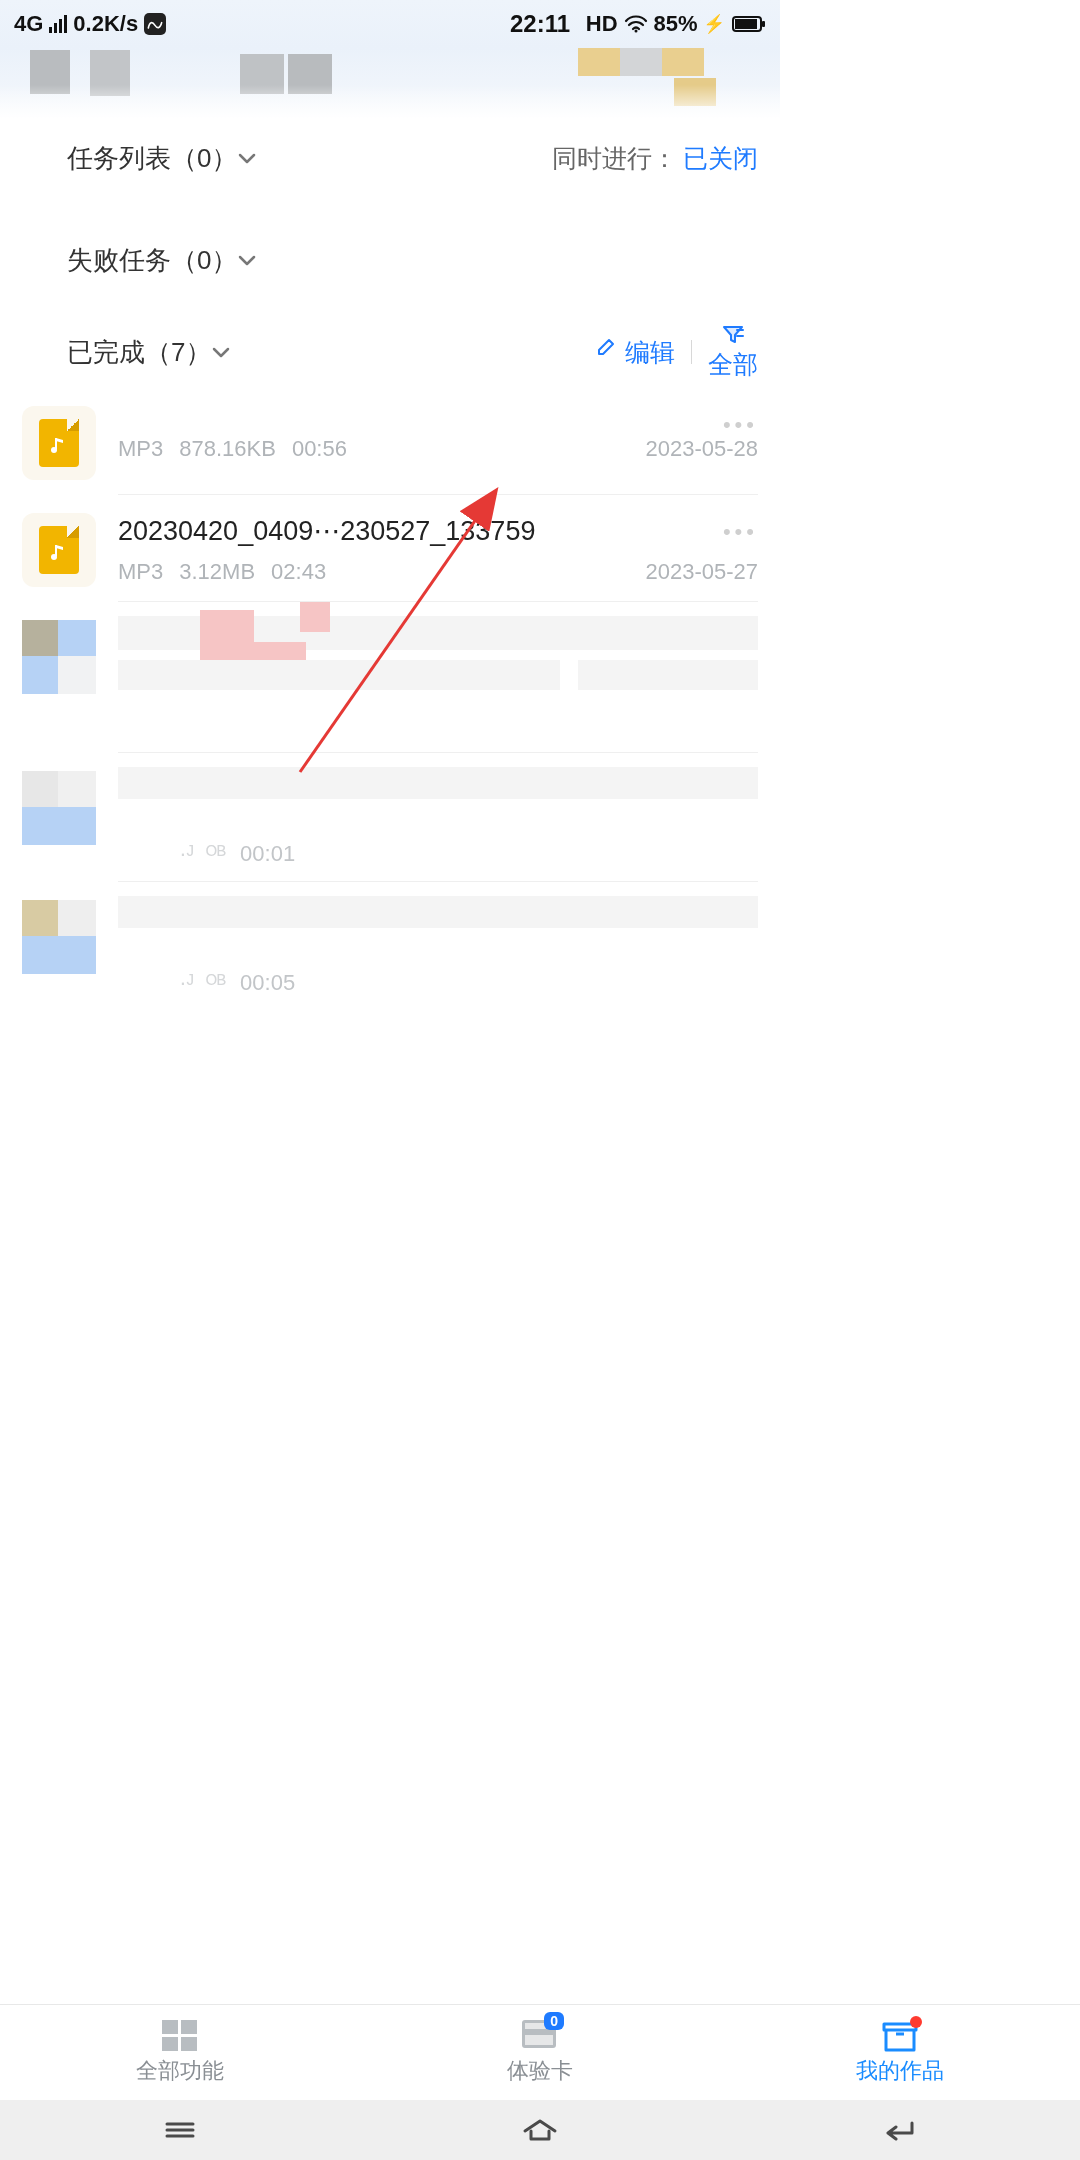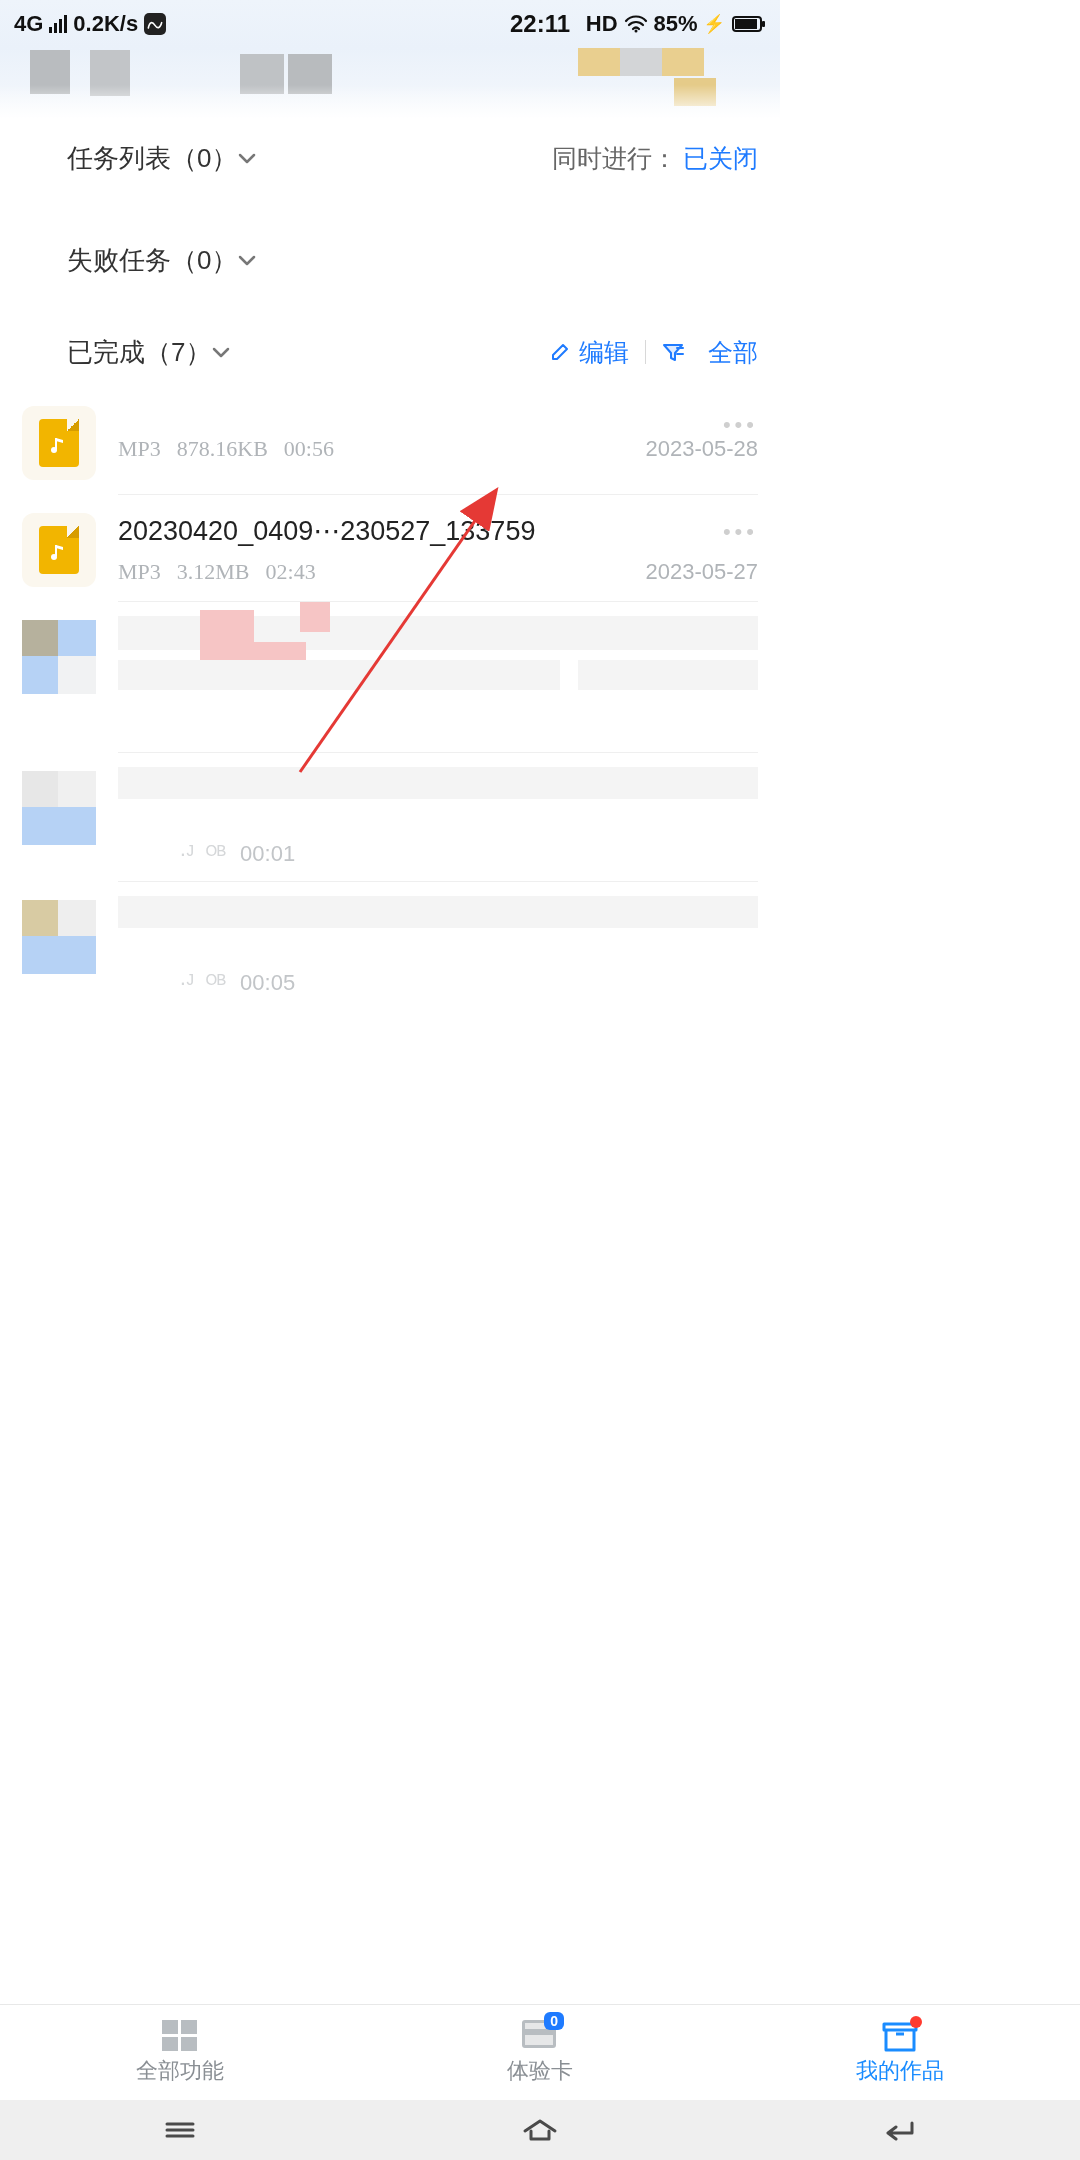--- a/index.html
+++ b/index.html
@@ -67,21 +67,21 @@
     width:74px; height:74px; border-radius:12px; background:#fbf7ee;
     display:flex; align-items:center; justify-content:center;
     flex-shrink:0;
   }
   .file-thumb .doc { width:40px; height:48px; background:#f2b500; border-radius:4px 4px 4px 4px; position:relative; }
   .file-thumb .doc::before { content:""; position:absolute; right:0; top:0; width:12px; height:12px; background:linear-gradient(135deg, #fbf7ee 50%, #d79d00 50%);}
   .file-thumb .note { position:absolute; left:10px; top:16px; }
   .file-body { flex:1; min-width:0; }
   .file-title { font-size:27px; color:#222; white-space:nowrap; overflow:hidden; text-overflow:ellipsis; padding-right:40px; }
   .file-meta { display:flex; align-items:center; justify-content:space-between; margin-top:12px; }
-  .file-meta-left { display:flex; gap:16px; font-size:22px; color:#b0b4b8;font-family:Liberation Serif, serif; }
+  .file-meta-left { display:flex; gap:16px; font-size:22px; color:#b0b4b8; }
   .file-date { font-size:22px; color:#b0b4b8; }
   .more-dots { position:absolute; right:22px; top:24px; color:#cfcfcf; letter-spacing:4px; font-size:22px; }
   .item-sep { height:1px; background:#efefef; margin-left:118px; margin-right:22px; }
 
   
   .blur-row { height:128px; position:relative; padding:12px 22px 0 22px; }
   .blur-thumb { width:74px; height:74px; position:absolute; left:22px; top:18px; }
   .blur-thumb div { position:absolute; }
   .bt-a{left:0;top:0;width:36px;height:36px;} .bt-b{left:36px;top:0;width:38px;height:36px;}
   .bt-c{left:0;top:36px;width:36px;height:38px;} .bt-d{left:36px;top:36px;width:38px;height:38px;}
@@ -206,28 +206,28 @@
   <div class="section-row">
     <div class="section-left">
       <span>已完成（7）</span>
       <span class="chev">
         <svg width="20" height="14" viewBox="0 0 20 14">
             <path d="M3 4 L10 11 L17 4" stroke="#777" stroke-width="2.5" fill="none" stroke-linecap="round" stroke-linejoin="round"></path>
           </svg>
       </span>
     </div>
     <div class="section-right">
-      <span class="link-blue" style="display:inline-flex;align-items:center;gap:8px;">
+      <span class="link-blue" style="display:inline-flex;align-items:flex-start;gap:8px;">
         <svg width="22" height="22" viewBox="0 0 22 22">
             <path d="M4 18 L4 14 L14 4 L18 8 L8 18 Z M4 18 L8 18" stroke="#1f7bff" stroke-width="2" fill="none" stroke-linejoin="round"></path>
           </svg>
         <span>编辑</span>
       </span>
       <span class="divider-v"></span>
-      <span class="link-blue" style="display:inline-flex;align-items:center;gap:24px;">
+      <span class="link-blue" style="display:inline-flex;align-items:center;gap:4px;flex-direction:column;">
         <svg width="22" height="20" viewBox="0 0 22 20">
             <path d="M2 3 L20 3 L13 11 L13 18 L9 16 L9 11 Z" stroke="#1f7bff" stroke-width="2" fill="#1f7bff" fill-opacity="0.15" stroke-linejoin="round"></path>
             <path d="M15 6 L21 6 M15 12 L21 12" stroke="#1f7bff" stroke-width="2" stroke-linecap="round"></path>
           </svg>
         <span>全部</span>
       </span>
     </div>
   </div>
 
   <div class="file-item">

